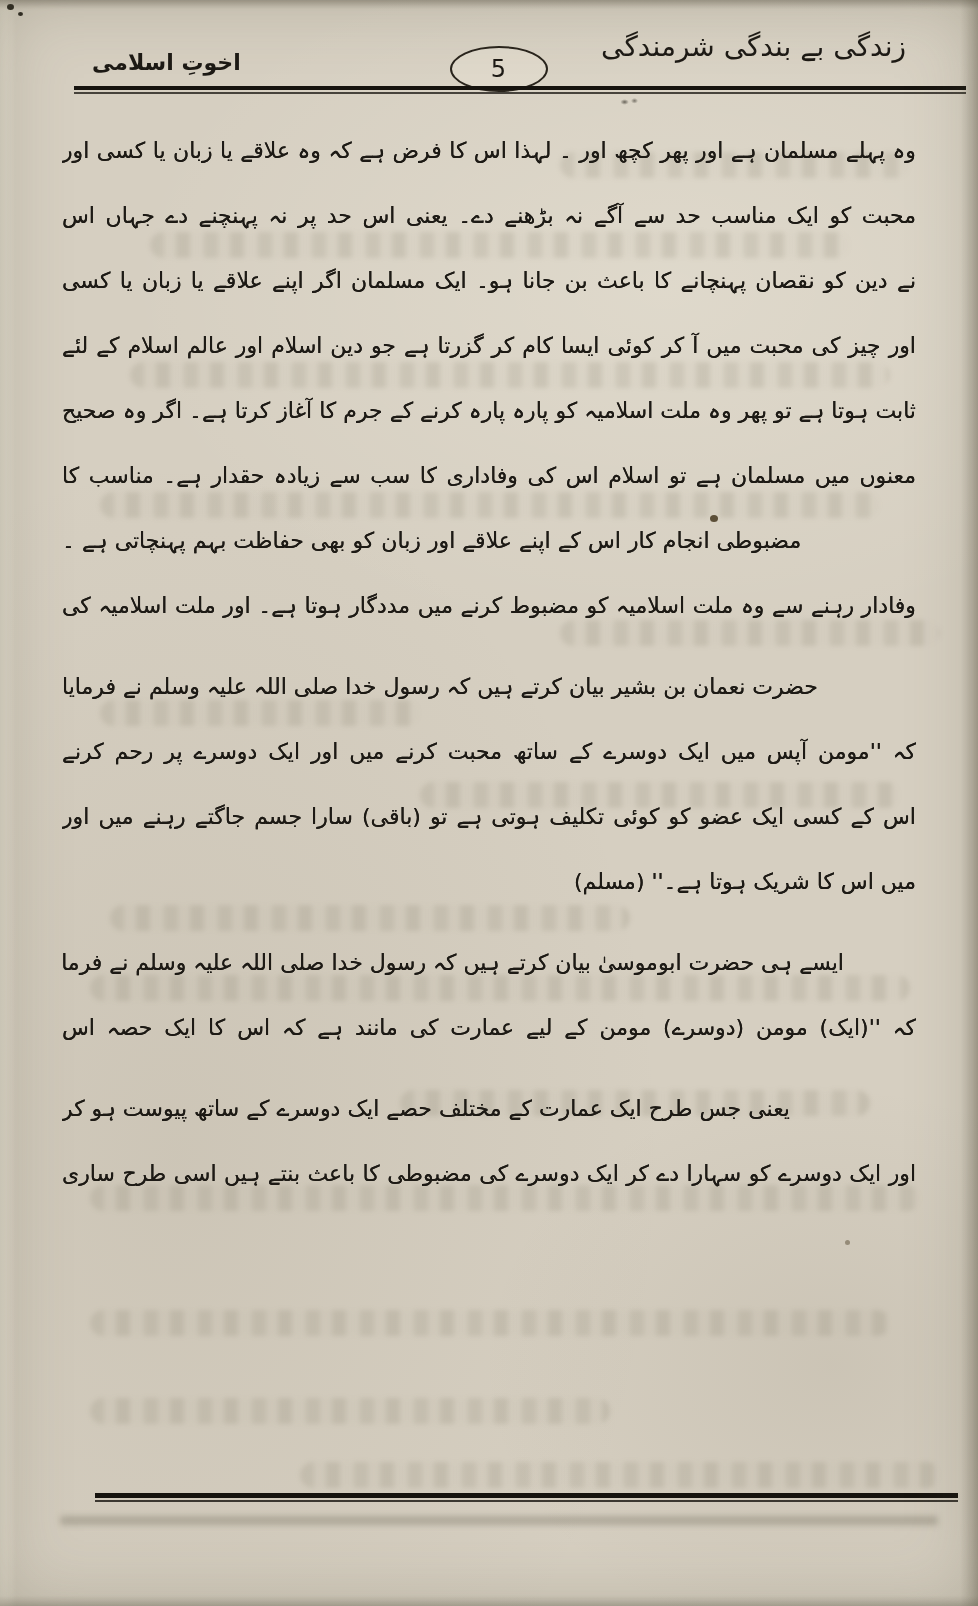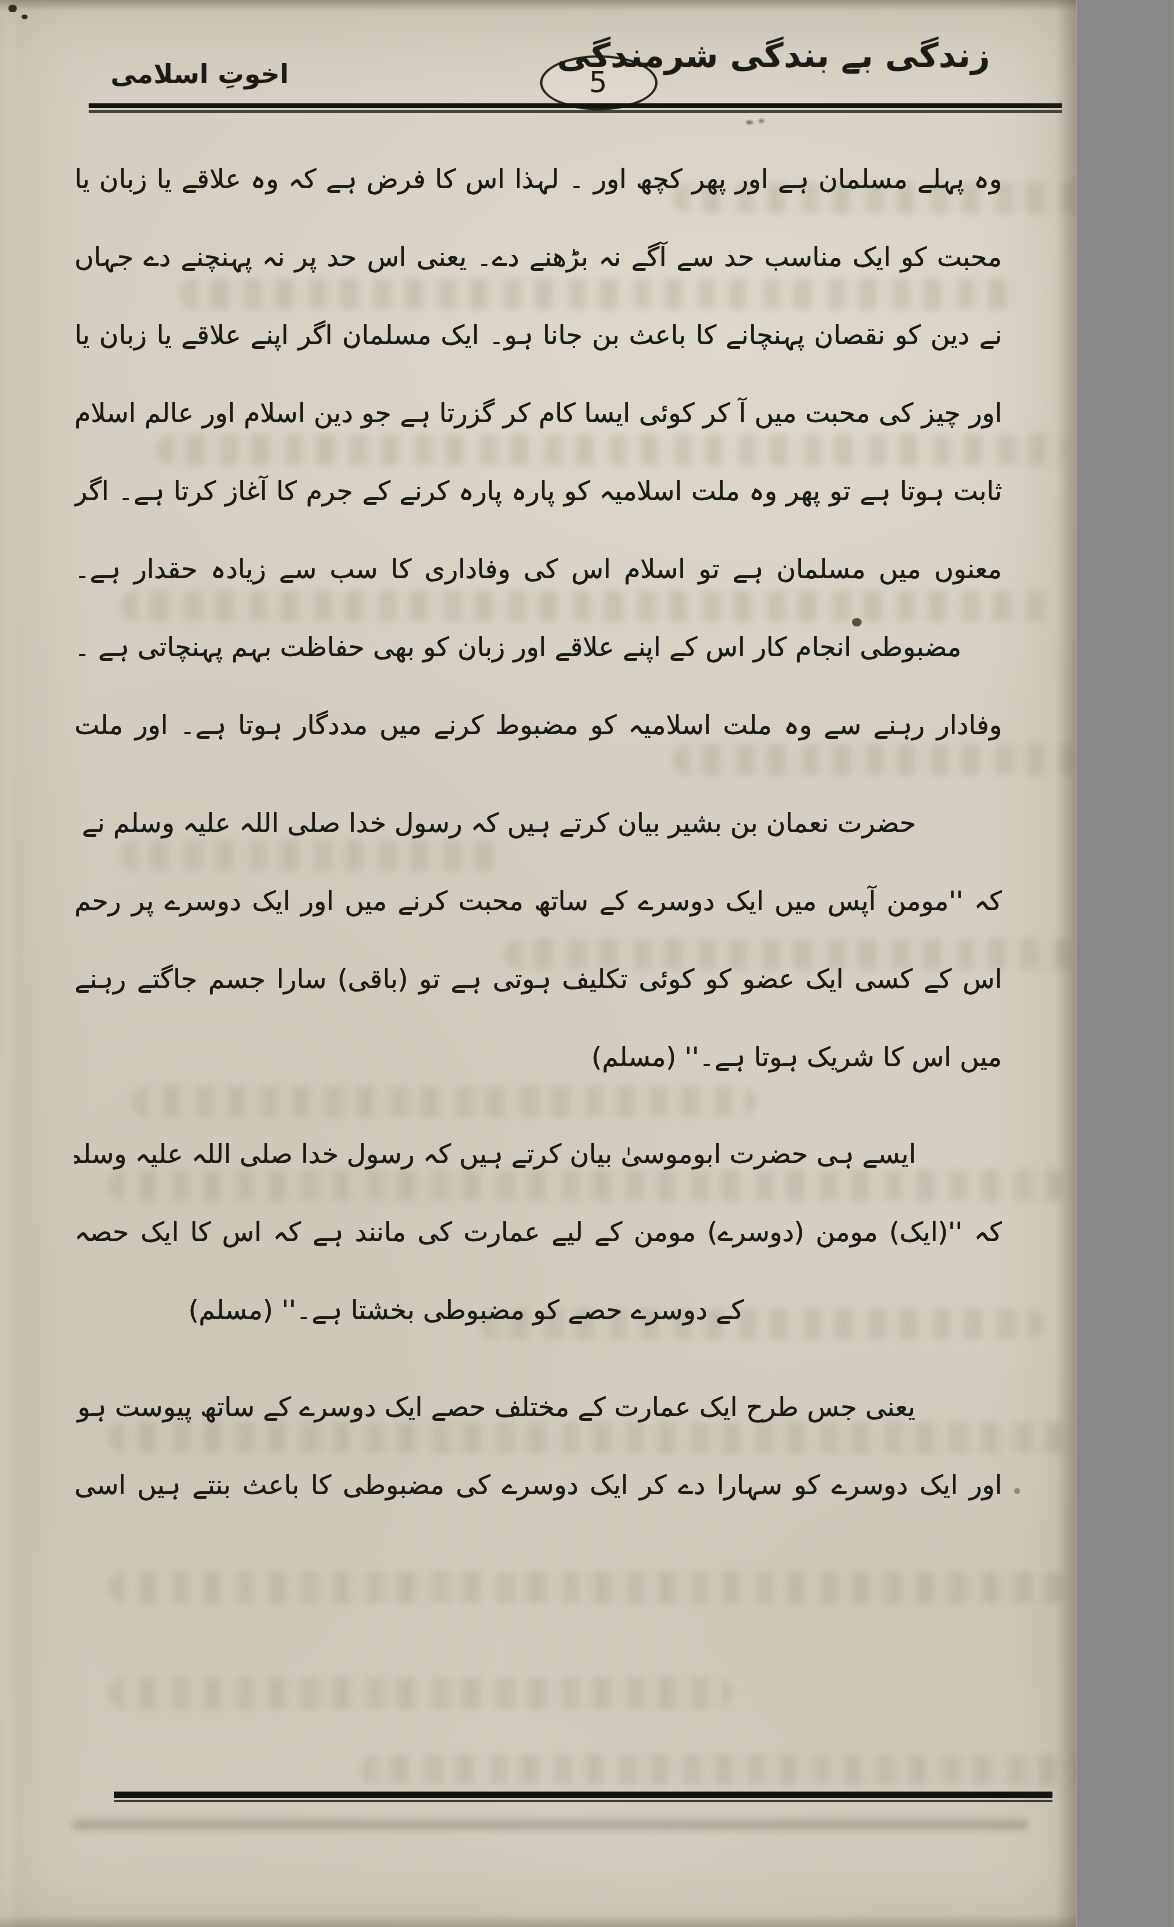--- a/index.html
+++ b/index.html
@@ -1,18 +1,18 @@
 <!DOCTYPE html>
 <html lang="ur"><head>
 <meta charset="utf-8">
 <style>
   html,body{margin:0;padding:0;background:#888;}
   .page{
     position:relative;
-    width:897px;height:1606px;
+    width:978px;height:1606px;
     overflow:hidden;
     font-family:"DejaVu Sans",sans-serif;
     background:
       radial-gradient(900px 600px at 68% 18%, rgba(255,252,240,.22), transparent 60%),
       radial-gradient(700px 1000px at 18% 72%, rgba(120,110,90,.10), transparent 70%),
       radial-gradient(500px 400px at 85% 85%, rgba(110,100,80,.10), transparent 70%),
       #d6cfc1;
     color:#1d1a15;
   }
   .page::after{
@@ -22,21 +22,21 @@
   
   .edge{position:absolute;pointer-events:none;}
   .edge-left{left:0;top:0;bottom:0;width:16px;background:linear-gradient(90deg,#eae4d6,rgba(234,228,214,0));}
   .edge-right{right:0;top:0;bottom:0;width:18px;background:linear-gradient(270deg,rgba(85,78,62,.30),rgba(85,78,62,0));}
   .edge-top{left:0;right:0;top:0;height:9px;background:linear-gradient(180deg,rgba(70,63,50,.30),rgba(70,63,50,0));}
   .edge-bottom{left:0;right:0;bottom:0;height:10px;background:linear-gradient(0deg,rgba(70,63,50,.20),rgba(70,63,50,0));}
   .corner-speck{position:absolute;background:#2a261e;border-radius:50%;}
 
   
   .hdr-left{position:absolute;left:92px;top:50px;font-size:22px;font-weight:bold;direction:rtl;}
-  .hdr-right{position:absolute;right:72px;top:30px;font-size:28px;font-weight:bold;direction:rtl;}
+  .hdr-right{position:absolute;right:72px;top:30px;font-size:28px;font-weight:normal;direction:rtl;}
   .oval{
     position:absolute;left:450px;top:46px;width:94px;height:42px;
     border:2.5px solid #29241c;border-radius:50%;
     display:flex;align-items:center;justify-content:center;
     font-size:24px;letter-spacing:1px;background:rgba(236,230,216,.35);
   }
   .hdr-rule{
     position:absolute;left:74px;right:12px;top:86px;height:10px;
     background:linear-gradient(180deg,#16130e 0 4px,transparent 4px 6px,rgba(22,19,14,.75) 6px 8px,transparent 8px);
   }
@@ -132,21 +132,20 @@
     <div class="paragraph">
       <div class="line first">حضرت نعمان بن بشیر بیان کرتے ہیں کہ رسول خدا صلی اللہ علیہ وسلم نے فرمایا</div>
       <div class="line just">کہ ''مومن آپس میں ایک دوسرے کے ساتھ محبت کرنے میں اور ایک دوسرے پر رحم کرنے</div>
       <div class="line just">اس کے کسی ایک عضو کو کوئی تکلیف ہوتی ہے تو (باقی) سارا جسم جاگتے رہنے میں اور بخار</div>
       <div class="line short">میں اس کا شریک ہوتا ہے۔'' (مسلم)</div>
     </div>
 
     <div class="paragraph">
       <div class="line first">ایسے ہی حضرت ابوموسیٰ بیان کرتے ہیں کہ رسول خدا صلی اللہ علیہ وسلم نے فرمایا</div>
       <div class="line just">کہ ''(ایک) مومن (دوسرے) مومن کے لیے عمارت کی مانند ہے کہ اس کا ایک حصہ اس</div>
-      <div class="line short2">کے دوسرے حصے کو مضبوطی بخشتا ہے۔'' (مسلم)</div>
     </div>
 
     <div class="paragraph">
       <div class="line first">یعنی جس طرح ایک عمارت کے مختلف حصے ایک دوسرے کے ساتھ پیوست ہو کر</div>
       <div class="line just">اور ایک دوسرے کو سہارا دے کر ایک دوسرے کی مضبوطی کا باعث بنتے ہیں اسی طرح ساری</div>
     </div>
 
   </main>
 
   <div class="ftr-rule"></div>

